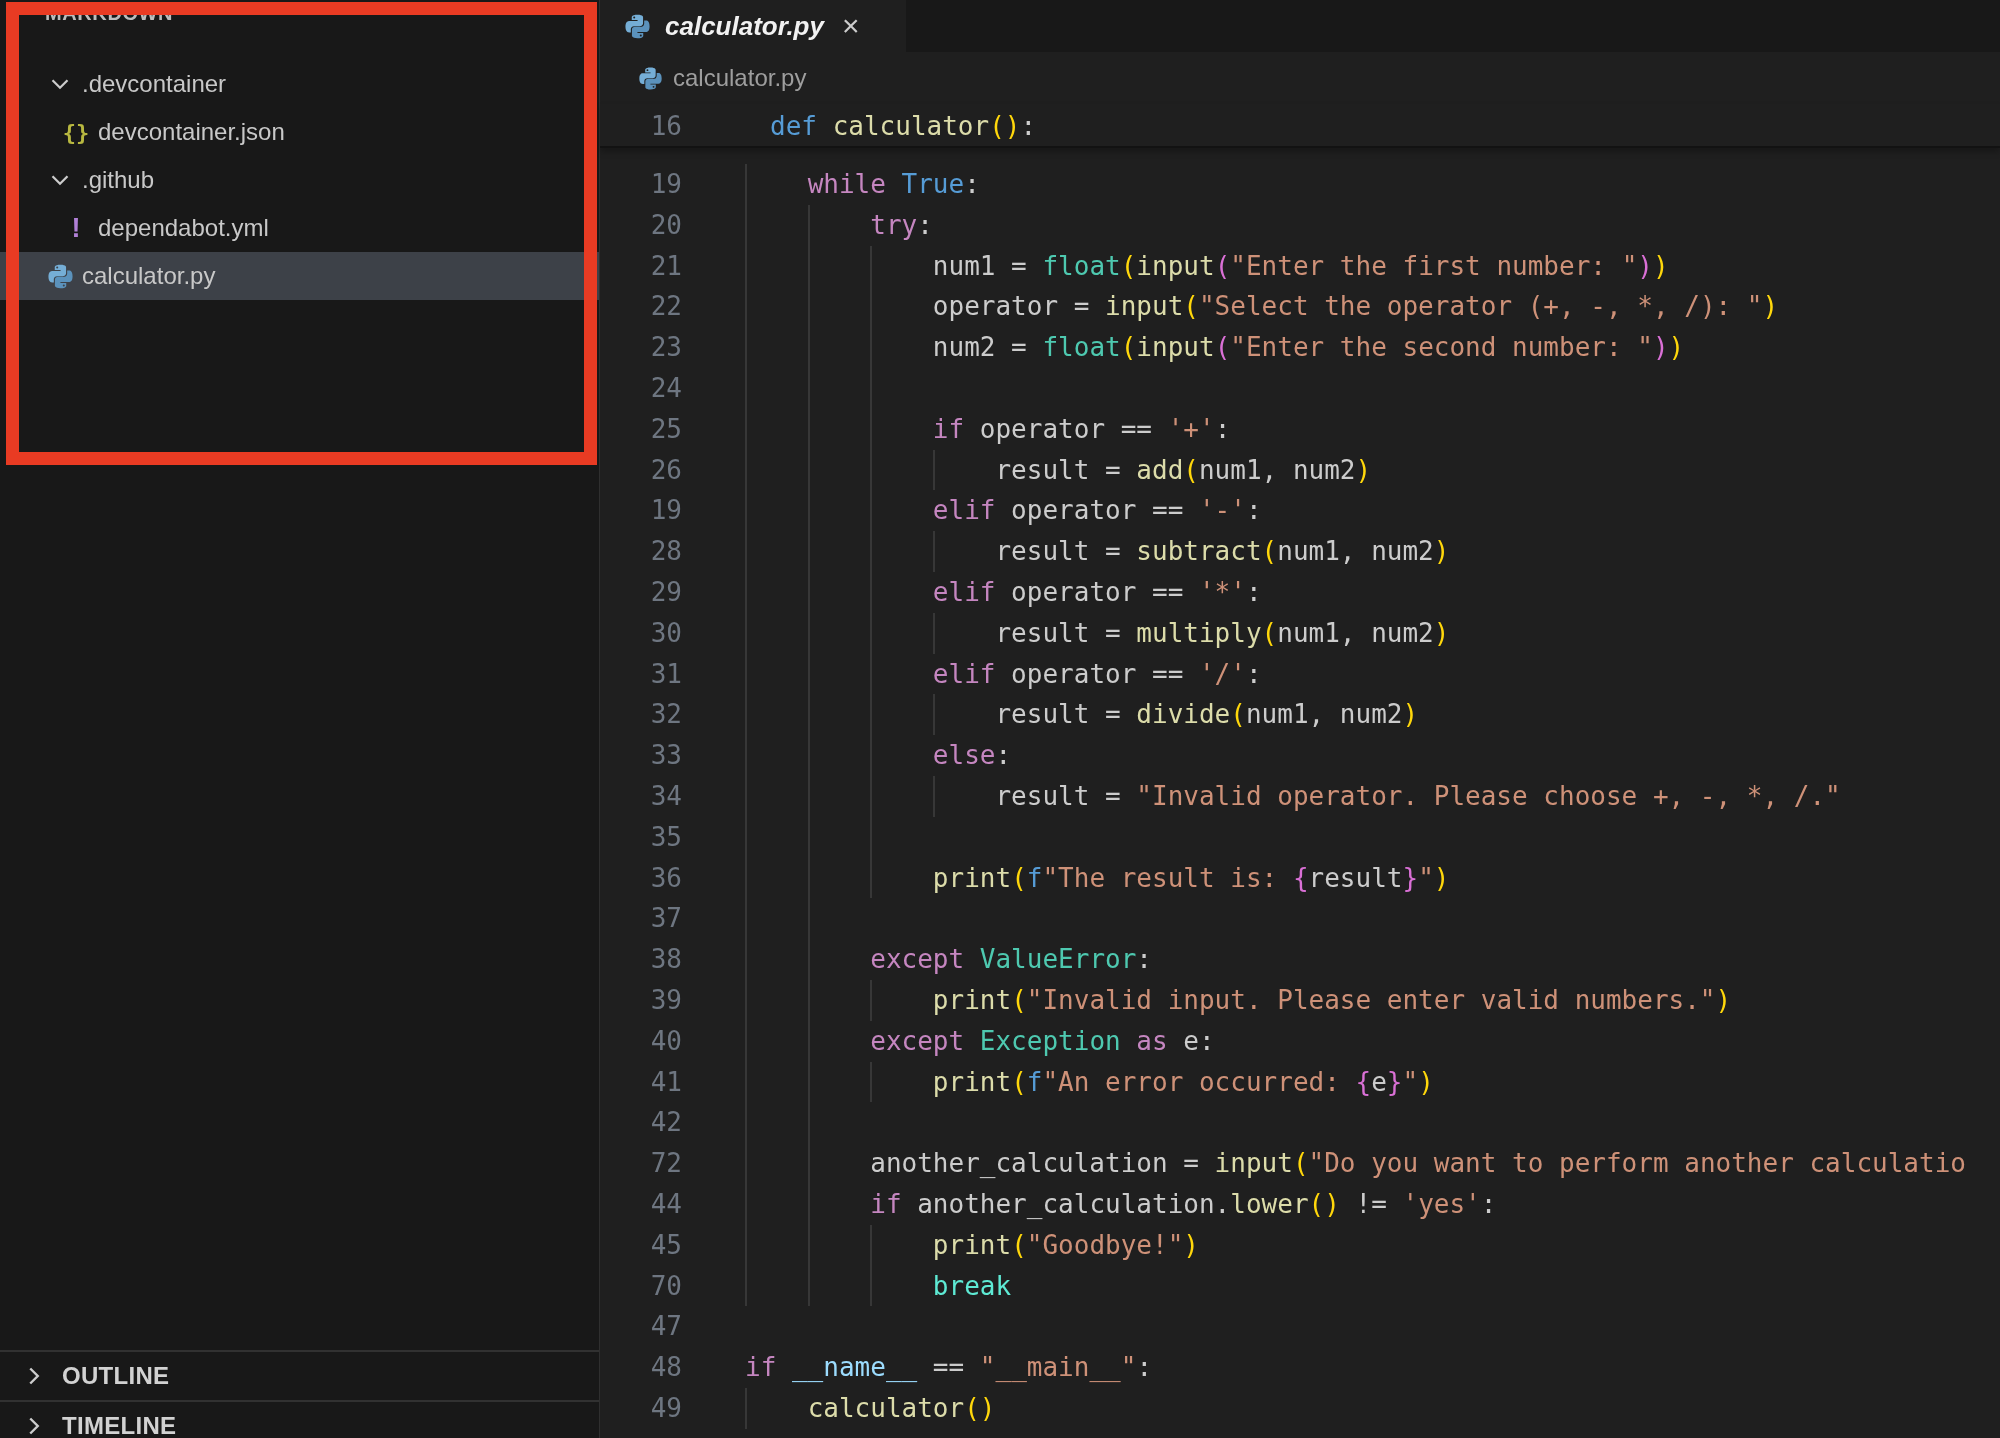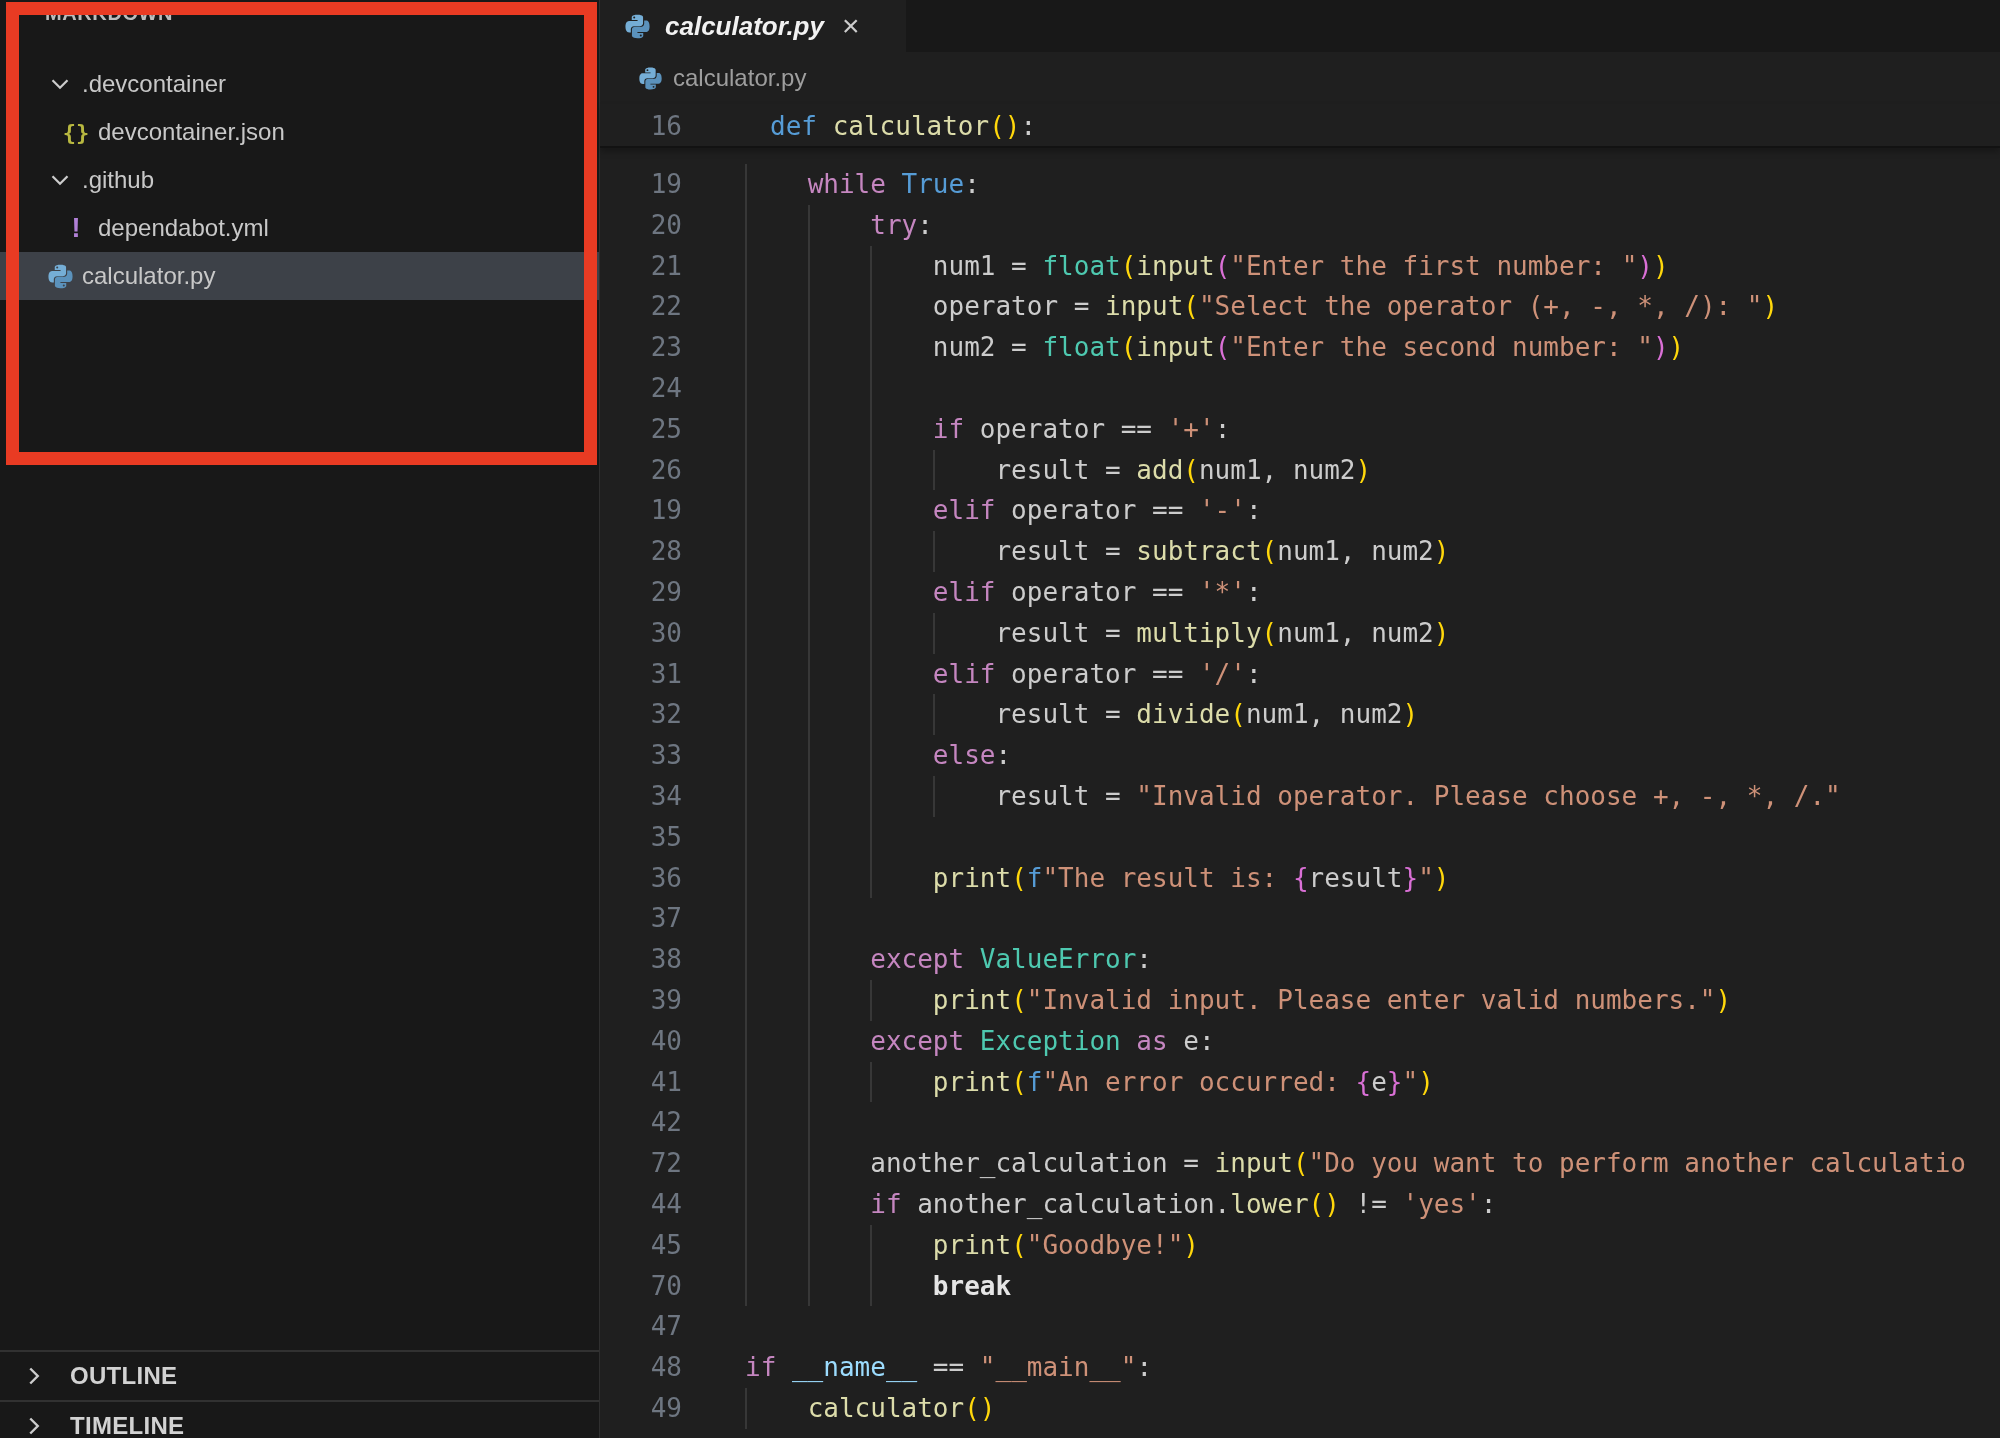--- a/index.html
+++ b/index.html
@@ -19,21 +19,21 @@
   .trow.root { font-weight:700; color:#d9d9d9; }
   .trow.sel { background:#3d4148; }
   .tic { width:32px; display:flex; align-items:center; justify-content:center; flex:0 0 32px; }
   .tlabel { margin-left:6px; white-space:nowrap; }
   .chev { width:24px; height:24px; }
   .json-ic { color:#b8b840; font-weight:700; font-size:22px; font-family:"DejaVu Sans Mono",monospace; }
   .yml-ic { color:#b180d7; font-weight:700; font-size:27px; }
   .pyic { width:27px; height:27px; }
   .side-section { position:absolute; left:0; width:100%; height:50px; border-top:2px solid #313131;
                   display:flex; align-items:center; padding-left:22px; cursor:pointer; }
-  .side-section .slabel { font-size:24px; font-weight:700; color:#d2d2d2; margin-left:24px; letter-spacing:.3px; }
+  .side-section .slabel { font-size:24px; font-weight:700; color:#d2d2d2; margin-left:16px; letter-spacing:.3px; }
 
   
   .annotation { position:absolute; left:6px; top:2px; width:591px; height:463px;
                 border:13px solid #e93b23; pointer-events:none; z-index:50; }
 
   
   .editor { position:absolute; left:600px; top:0; width:1400px; height:1438px; background:#1f1f1f; }
   .tabbar { height:52px; background:#181818; display:flex; }
   .tab { width:306px; height:52px; background:#1f1f1f; display:flex; align-items:center;
          padding:0 16px 0 24px; cursor:pointer; }
@@ -265,21 +265,21 @@
       <div class="cl">
         <span class="ln">44</span>
         <span class="lc"><i class="g" style="left: 45px;"></i><i class="g" style="left: 107.616px;"></i><span class="tok-d" style="color: rgb(204, 204, 204);">        </span><span class="tok-k" style="color: rgb(197, 134, 192);">if</span><span class="tok-d" style="color: rgb(204, 204, 204);"> another_calculation.</span><span class="tok-f" style="color: rgb(220, 220, 170);">lower</span><span class="tok-p1" style="color: rgb(255, 215, 11);">()</span><span class="tok-d" style="color: rgb(204, 204, 204);"> != </span><span class="tok-s" style="color: rgb(206, 145, 120);">'yes'</span><span class="tok-d" style="color: rgb(204, 204, 204);">:</span></span>
       </div>
       <div class="cl">
         <span class="ln">45</span>
         <span class="lc"><i class="g" style="left: 45px;"></i><i class="g" style="left: 107.616px;"></i><i class="g" style="left: 170.232px;"></i><span class="tok-d" style="color: rgb(204, 204, 204);">            </span><span class="tok-f" style="color: rgb(220, 220, 170);">print</span><span class="tok-p1" style="color: rgb(255, 215, 11);">(</span><span class="tok-s" style="color: rgb(206, 145, 120);">"Goodbye!"</span><span class="tok-p1" style="color: rgb(255, 215, 11);">)</span></span>
       </div>
       <div class="cl">
         <span class="ln">70</span>
-        <span class="lc"><i class="g" style="left: 45px;"></i><i class="g" style="left: 107.616px;"></i><i class="g" style="left: 170.232px;"></i><span class="tok-d" style="color: rgb(204, 204, 204);">            </span><span class="tok-k" style="color: #e5e5e5; font-weight: bold;">break</span></span>
+        <span class="lc"><i class="g" style="left: 45px;"></i><i class="g" style="left: 107.616px;"></i><i class="g" style="left: 170.232px;"></i><span class="tok-d" style="color: rgb(204, 204, 204);">            </span><span class="tok-k" style="color: #5eead4;">break</span></span>
       </div>
       <div class="cl">
         <span class="ln">47</span>
         <span class="lc"></span>
       </div>
       <div class="cl">
         <span class="ln">48</span>
         <span class="lc"><span class="tok-k" style="color: rgb(197, 134, 192);">if</span><span class="tok-d" style="color: rgb(204, 204, 204);"> </span><span class="tok-v" style="color: rgb(156, 220, 254);">__name__</span><span class="tok-d" style="color: rgb(204, 204, 204);"> == </span><span class="tok-s" style="color: rgb(206, 145, 120);">"__main__"</span><span class="tok-d" style="color: rgb(204, 204, 204);">:</span></span>
       </div>
       <div class="cl">

